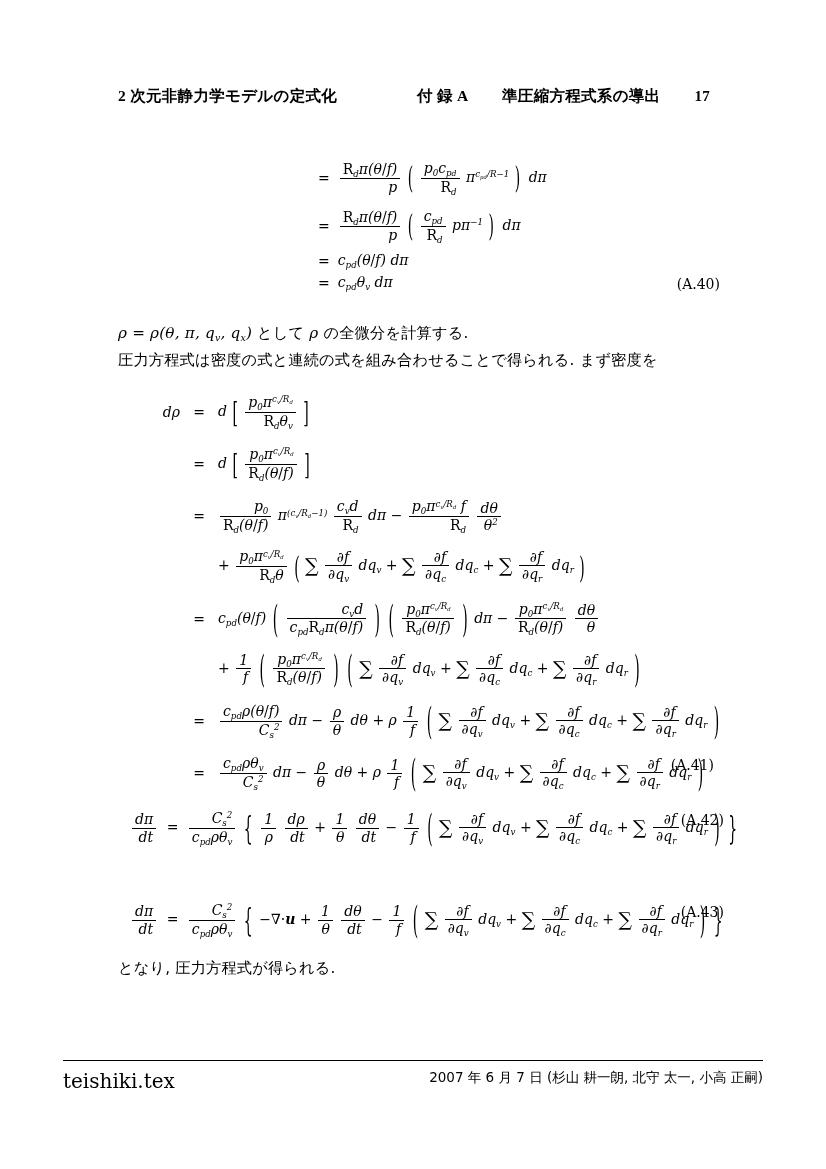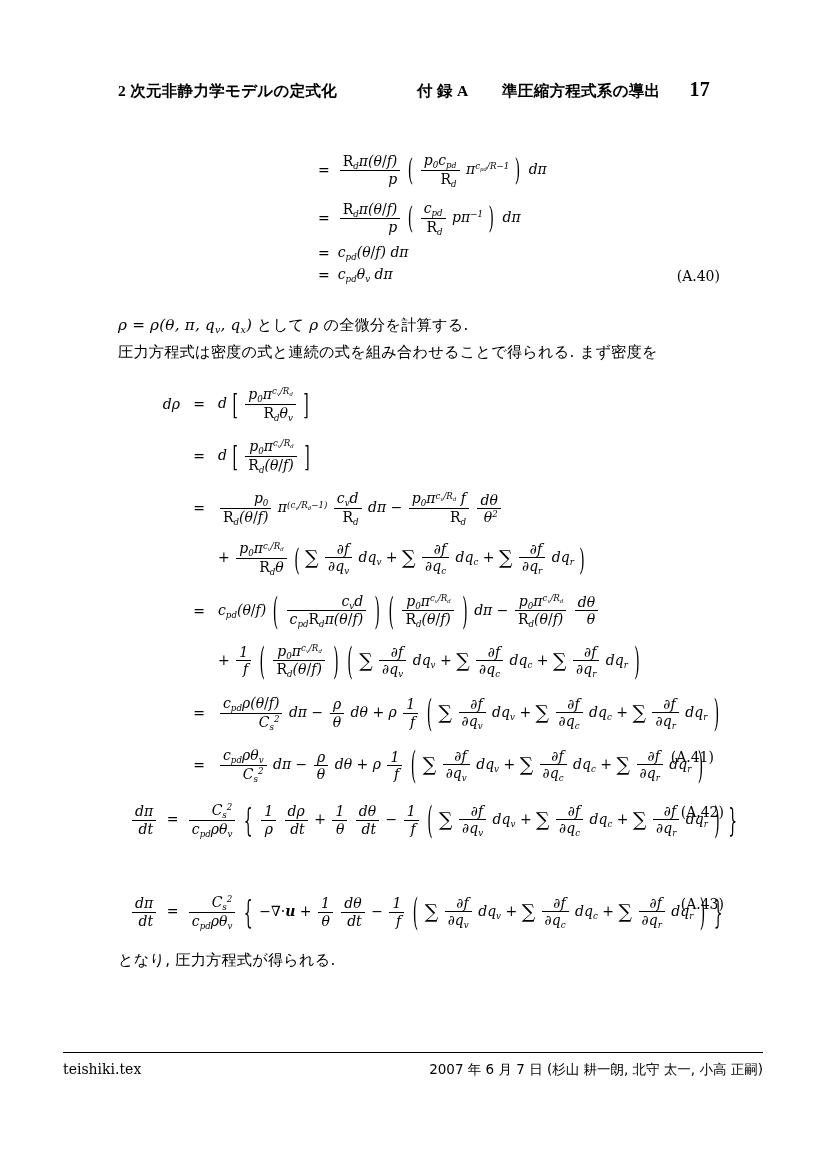--- a/index.html
+++ b/index.html
@@ -10,21 +10,21 @@
   body {
     width: 826px;
     height: 1169px;
     font-family: "Liberation Serif", serif;
     color: #000000;
     position: relative;
     overflow: hidden;
   }
   .page {
     position: absolute;
-    left: 0; top: 0;
+    left: 0; top: 8px;
     width: 826px;
     height: 886px;
   }
   
   .header {
     position: absolute;
     left: 118px;
     top: 78px;
     width: 592px;
     display: flex;
@@ -34,21 +34,21 @@
     letter-spacing: 0.3px;
   }
   .header .h-left { white-space: nowrap; }
   .header .h-mid {
     margin-left: 80px;
     white-space: nowrap;
   }
   .header .h-mid .sep { display: inline-block; width: 26px; }
   .header .h-page {
     margin-left: auto;
-    font-size: 20px;
+    font-size: 15px;
   }
   
   .math {
     font-family: "DejaVu Serif", serif;
     font-style: italic;
   }
   .up { font-style: normal; }
   sub, sup {
     font-size: 0.62em;
     font-style: italic;
@@ -146,21 +146,21 @@
     left: 63px;
     top: 1052px;
     width: 700px;
     border-top: 0.8px solid #000;
   }
   .footer-left {
     position: absolute;
     left: 63px;
     top: 1061px;
     font-family: "DejaVu Serif", serif;
-    font-size: 14px;
+    font-size: 20px;
   }
   .footer-right {
     position: absolute;
     right: 63px;
     top: 1061px;
     font-family: "DejaVu Sans", sans-serif;
     font-size: 13.5px;
   }
 </style>
 </head>

